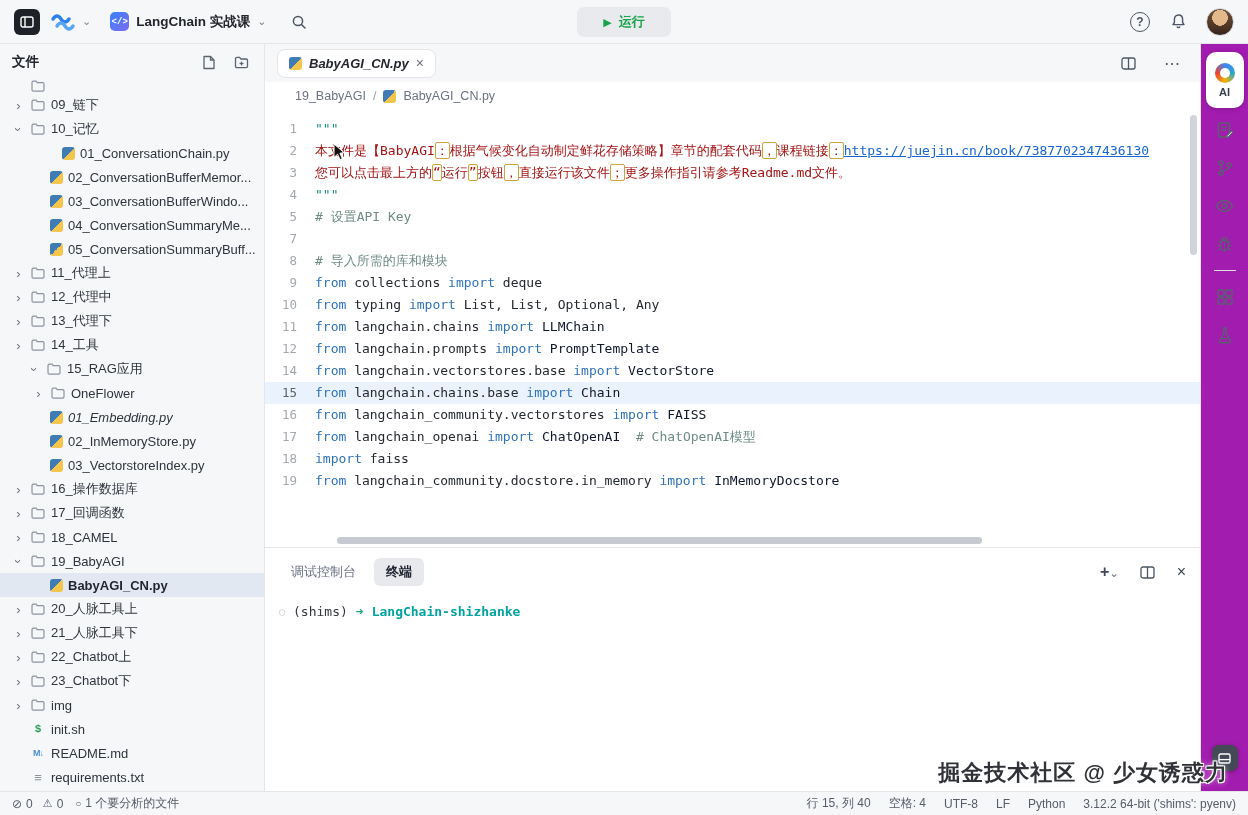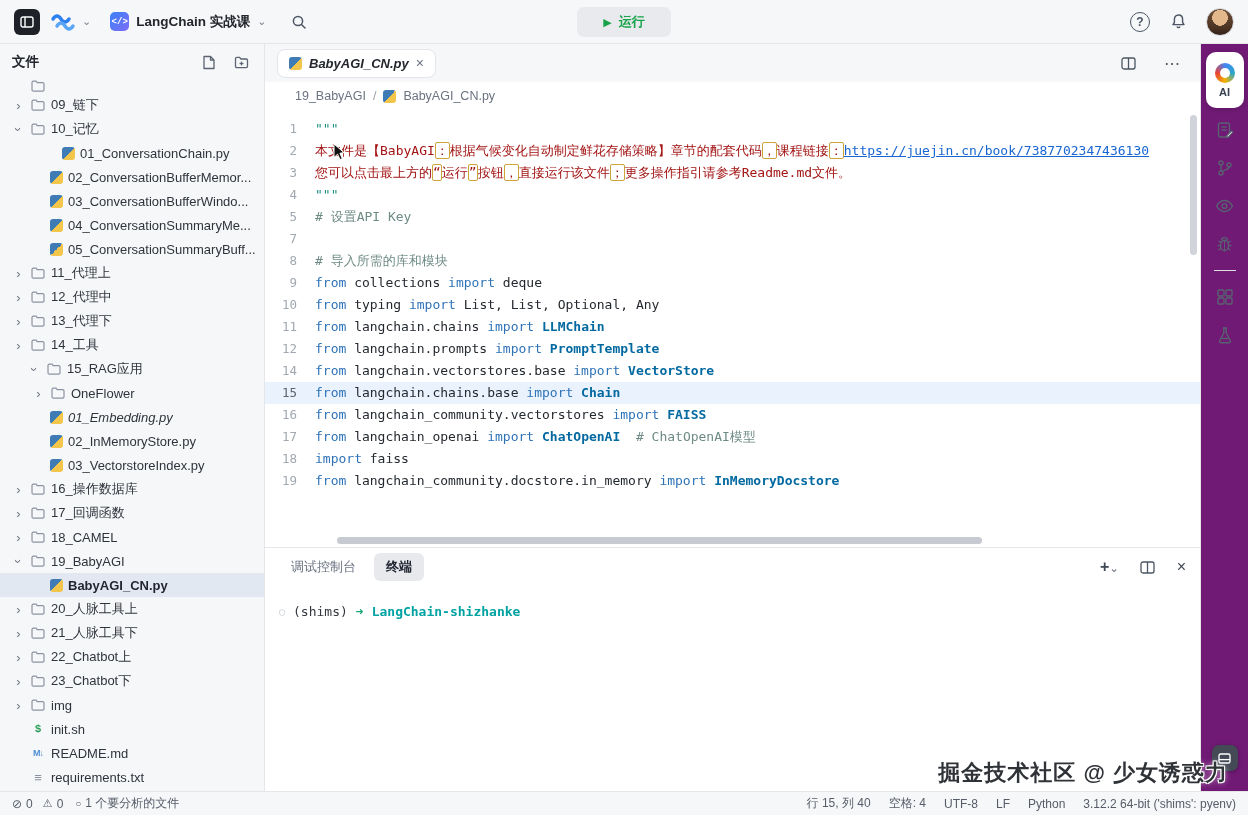--- a/index.html
+++ b/index.html
@@ -57,47 +57,47 @@
 
   
   .editor { flex:1 1 auto; position:relative; overflow:hidden; background:#fff; padding-top:8px; font-family:"DejaVu Sans Mono","Liberation Mono",monospace; font-size:13px; }
   .code-line { height:22px; line-height:22px; white-space:pre; }
   .code-line.current { background:#e9f2fd; }
   .lnum { display:inline-block; width:50px; text-align:right; padding-right:18px; color:#a2a8b0; font-size:12.5px; }
   .code-line.current .lnum { color:#5b6470; }
   .lcode { white-space:pre; }
   .kw { color:#2e73b8; }
   .pl { color:#24292f; }
-  .ty { color:#0369a1;font-weight:bold; }
+  .ty { color:#0f172a; }
   .cm { color:#6e8b85; }
   .st { color:#a31515; }
   .qt { color:#1d8f82; }
   .lk { color:#1866d1; text-decoration:underline; }
   .box { border:1px solid #cda43a; border-radius:2px; }
   .cursor-arrow { position:absolute; left:68px; top:33px; z-index:6; pointer-events:none; }
   .hscroll { position:absolute; left:72px; bottom:3px; width:645px; height:7px; background:#c7cbd1; border-radius:4px; cursor:pointer; }
   .vscroll { position:absolute; right:3px; top:5px; width:7px; height:140px; background:#d0d4da; border-radius:4px; cursor:pointer; }
 
   
   .panel { height:244px; flex:0 0 auto; border-top:1px solid #e4e6ea; background:#fff; display:flex; flex-direction:column; }
-  .panel-head { height:38px; flex:0 0 auto; display:flex; align-items:center; gap:6px; padding:0 14px; }
+  .panel-head { height:38px; flex:0 0 auto; display:flex; align-items:flex-end; gap:6px; padding:0 14px; }
   .panel-tab { padding:5px 12px; border-radius:6px; color:#6b7280; cursor:pointer; font-size:13px; }
   .panel-tab.active { background:#e7e9ed; color:#1f2430; font-weight:700; }
   .panel-head-right { margin-left:auto; display:flex; align-items:center; gap:15px; color:#3f4653; }
   .plus { font-size:16px; font-weight:600; cursor:pointer; }
   .panel-close { font-size:16px; cursor:pointer; }
   .term { flex:1; padding:18px 0 0 14px; font-family:"DejaVu Sans Mono","Liberation Mono",monospace; font-size:13px; }
   .term-line { display:flex; align-items:center; gap:8px; }
   .term-circ { color:#c3c8cf; font-size:10px; }
   .term-env { color:#33373d; }
   .term-arrow { color:#17a673; font-weight:700; }
   .term-target { color:#00a2a2; font-weight:700; }
 
   
-  .rail { width:48px; flex:0 0 auto; background:#701a75; border-left:1px solid #e4e6ea; display:flex; flex-direction:column; align-items:center; padding-top:8px; gap:6px; }
+  .rail { width:48px; flex:0 0 auto; background:#a21caf; border-left:1px solid #e4e6ea; display:flex; flex-direction:column; align-items:center; padding-top:8px; gap:6px; }
   .ai-card { width:38px; height:56px; background:#fff; border-radius:10px; box-shadow:0 1px 5px rgba(0,0,0,.18); display:flex; flex-direction:column; align-items:center; justify-content:center; gap:3px; cursor:pointer; }
   .ai-donut { width:20px; height:20px; border-radius:50%; background:conic-gradient(#4285f4,#2aa7c9,#f4b400,#e94235,#4285f4); position:relative; }
   .ai-donut::after { content:""; position:absolute; inset:5px; background:#fff; border-radius:50%; }
   .ai-label { font-size:11px; font-weight:700; color:#36404e; }
   .rail-btn { width:34px; height:32px; display:flex; align-items:center; justify-content:center; cursor:pointer; border-radius:7px; color:#596170; }
   .rail-div { width:22px; height:1px; background:#dcdfe4; margin:4px 0; }
   .rail-bottom { margin-top:auto; margin-bottom:20px; width:26px; height:26px; background:#434955; border-radius:7px; display:flex; align-items:center; justify-content:center; box-shadow:0 1px 4px rgba(0,0,0,.3); cursor:pointer; }
 
   
   .statusbar { height:24px; flex:0 0 auto; background:#f6f7f9; border-top:1px solid #e4e6ea; display:flex; align-items:center; padding:0 12px; font-size:12px; color:#565d68; }

